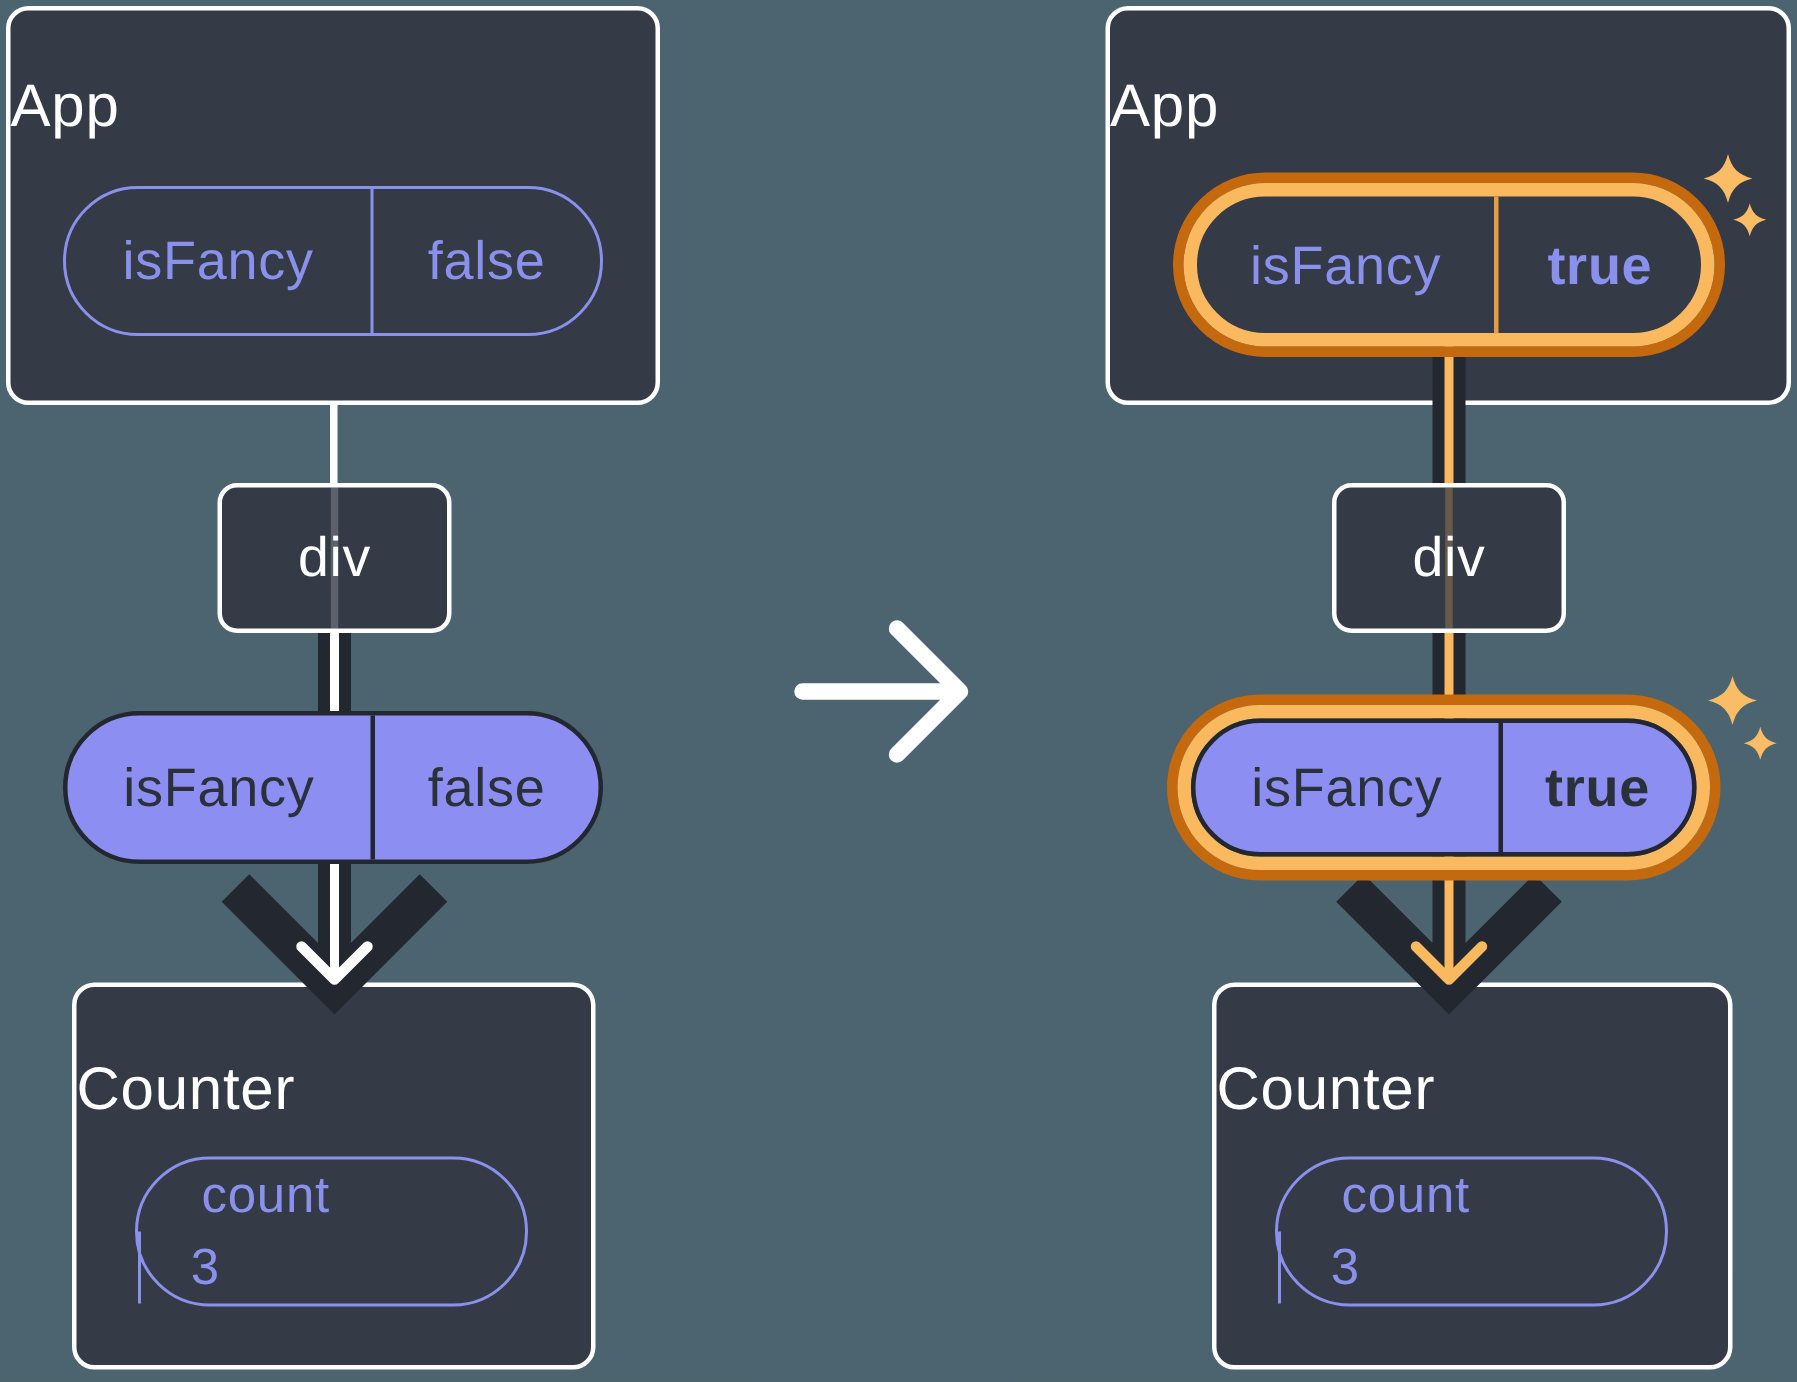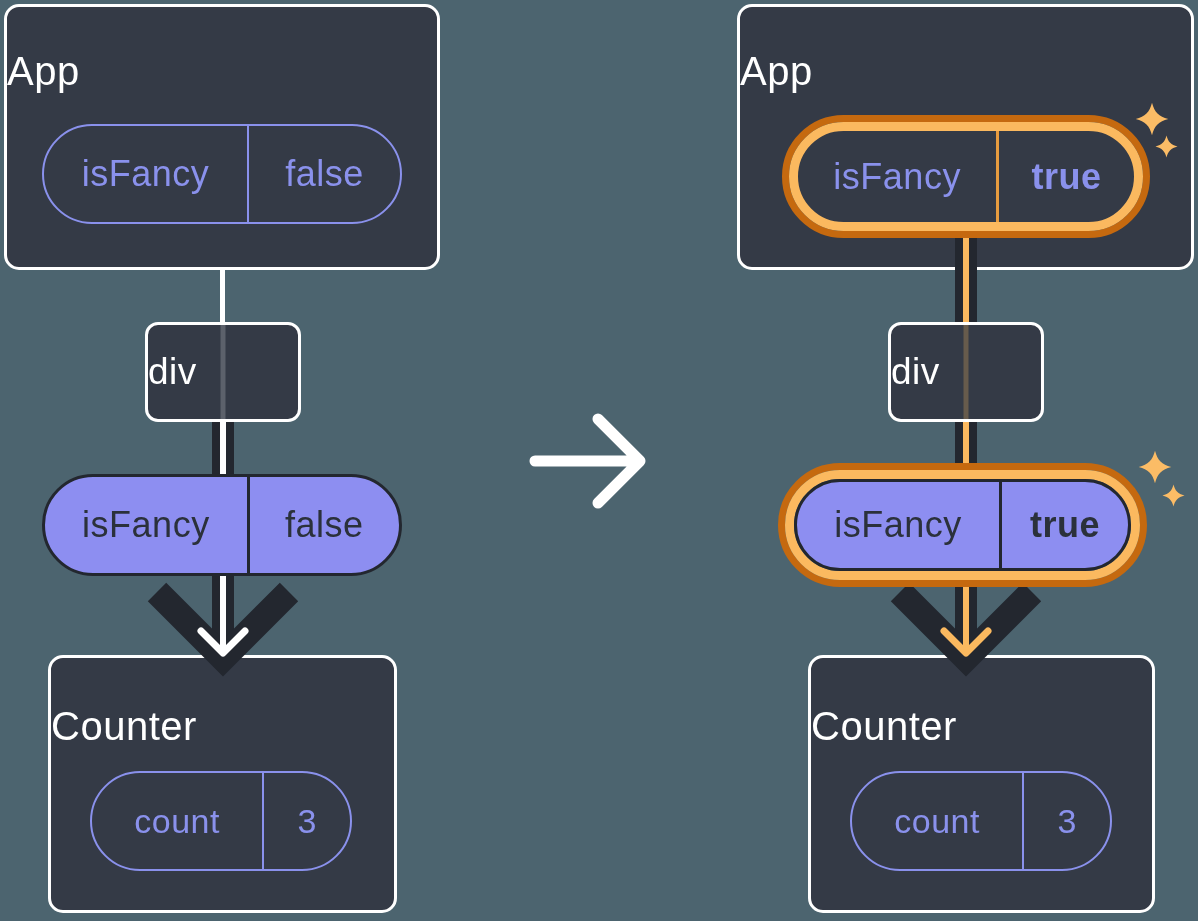--- a/index.html
+++ b/index.html
@@ -12,21 +12,21 @@
   .layer{position:absolute;inset:0;}
   
   .card{
     position:absolute;box-sizing:border-box;
     background:#343A46;border:3px solid #FFFFFF;border-radius:15px;
   }
   .card-title{
     position:absolute;left:0;right:0;text-align:left;
     color:#FFFFFF;font-size:40px;font-weight:500;line-height:1.1;letter-spacing:.5px;
   }
-  .div-card{display:flex;align-items:center;border-radius:13px;}
+  .div-card{display:flex;align-items:center;justify-content:center;border-radius:13px;}
   .div-label{color:#FFFFFF;font-size:37px;font-weight:400;letter-spacing:.5px;position:relative;z-index:2;}
   .thru-line{
     position:absolute;top:0;bottom:0;left:50%;width:5px;transform:translateX(-50%);z-index:1;
   }
   .thru-white{background:rgba(255,255,255,0.20);}
   .thru-orange{background:rgba(251,185,95,0.26);}
   
   .pill{
     position:absolute;box-sizing:border-box;display:flex;
     border-radius:999px;font-size:36px;font-weight:500;letter-spacing:.5px;
@@ -34,21 +34,21 @@
   .pill .cell{
     display:flex;align-items:center;justify-content:center;
     height:100%;box-sizing:border-box;
   }
   .pill-outline{border:2.5px solid #8A91EC;color:#8A91EC;}
   .pill-outline .cell + .cell{border-left:2.5px solid #8A91EC;}
   .pill-solid{background:#8D8EF1;border:3.5px solid #23272F;color:#2B313B;}
   .pill-solid .cell + .cell{border-left:3px solid #23272F;}
   .pill-plain{color:#8A91EC;}
   .pill-plain .cell + .cell{border-left:3px solid #E89C3F;}
-  .pill-sm{font-size:34px;}
+  .pill-sm{font-size:34px;flex-direction:column;}
   .val-bold{font-weight:800;}
   
   .vline{position:absolute;}
   .c-white{background:#FFFFFF;}
   .c-dark{background:#23272F;}
   .c-orange{background:#FBB95F;}
   
   .ring-outer{
     position:absolute;box-sizing:border-box;
     border:7px solid #C5690F;border-radius:999px;

